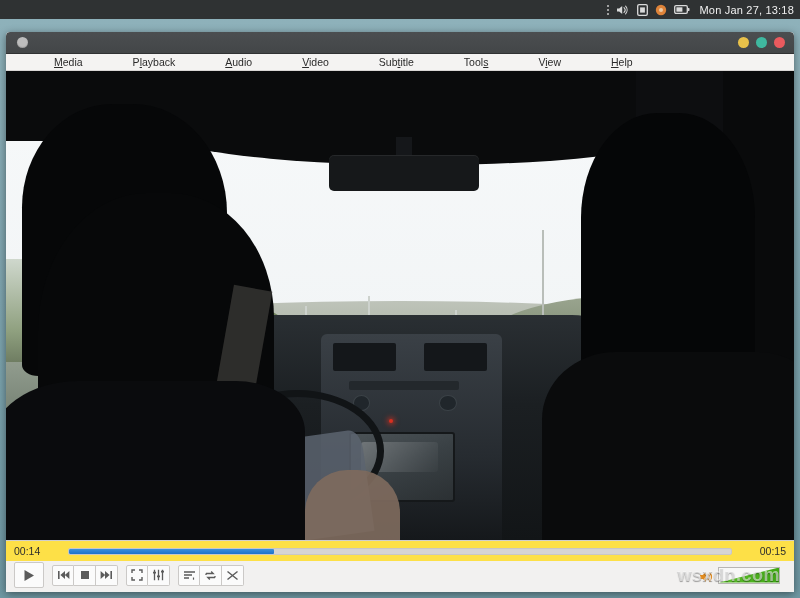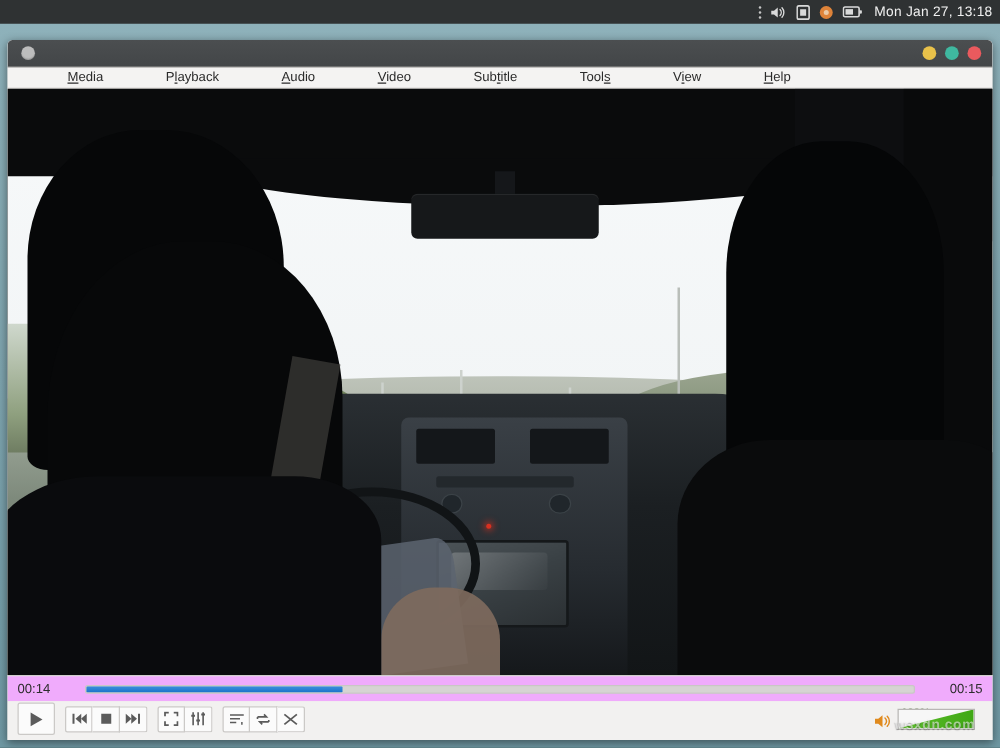--- a/index.html
+++ b/index.html
@@ -255,21 +255,21 @@
 
   
   #controls {
     flex: 0 0 auto;
     background: #f2f1f0;
     border-top: 1px solid #d0cecc;
   }
   #seek-row {
     display: flex; align-items: center;
     height: 20px; padding: 0 8px; gap: 24px;
-    background: #f0abfc;
+    background: #fde047;
   }
   .time-label {
     font-size: 10.5px; color: #2d2d2d; font-weight: normal;
     min-width: 30px; white-space: nowrap;
   }
   .time-right { text-align: right; }
   #seek-track {
     flex: 1 1 auto; height: 7px;
     background: #d6d4d2; border-radius: 2px;
     position: relative; overflow: hidden;
@@ -322,21 +322,21 @@
     overflow: hidden;
   }
   #volume-fill {
     position: absolute; left: 0; bottom: 0; height: 100%; width: 100%;
     background: linear-gradient(90deg, #5fbf2e 0%, #3fa714 100%);
     clip-path: polygon(0% 100%, 100% 0%, 100% 100%);
   }
   
   #watermark {
     position: absolute; right: 6px; bottom: -2px;
-    font-size: 11px; font-weight: bold; color: rgba(255,255,255,.55);
+    font-size: 18px; font-weight: bold; color: rgba(255,255,255,.55);
     text-shadow: 0 1px 1px rgba(0,0,0,.35);
     letter-spacing: .5px; pointer-events: none;
     white-space: nowrap;
     text-align: right;
   }
   svg { display: block; }
 </style>
 </head>
 <body>
 

